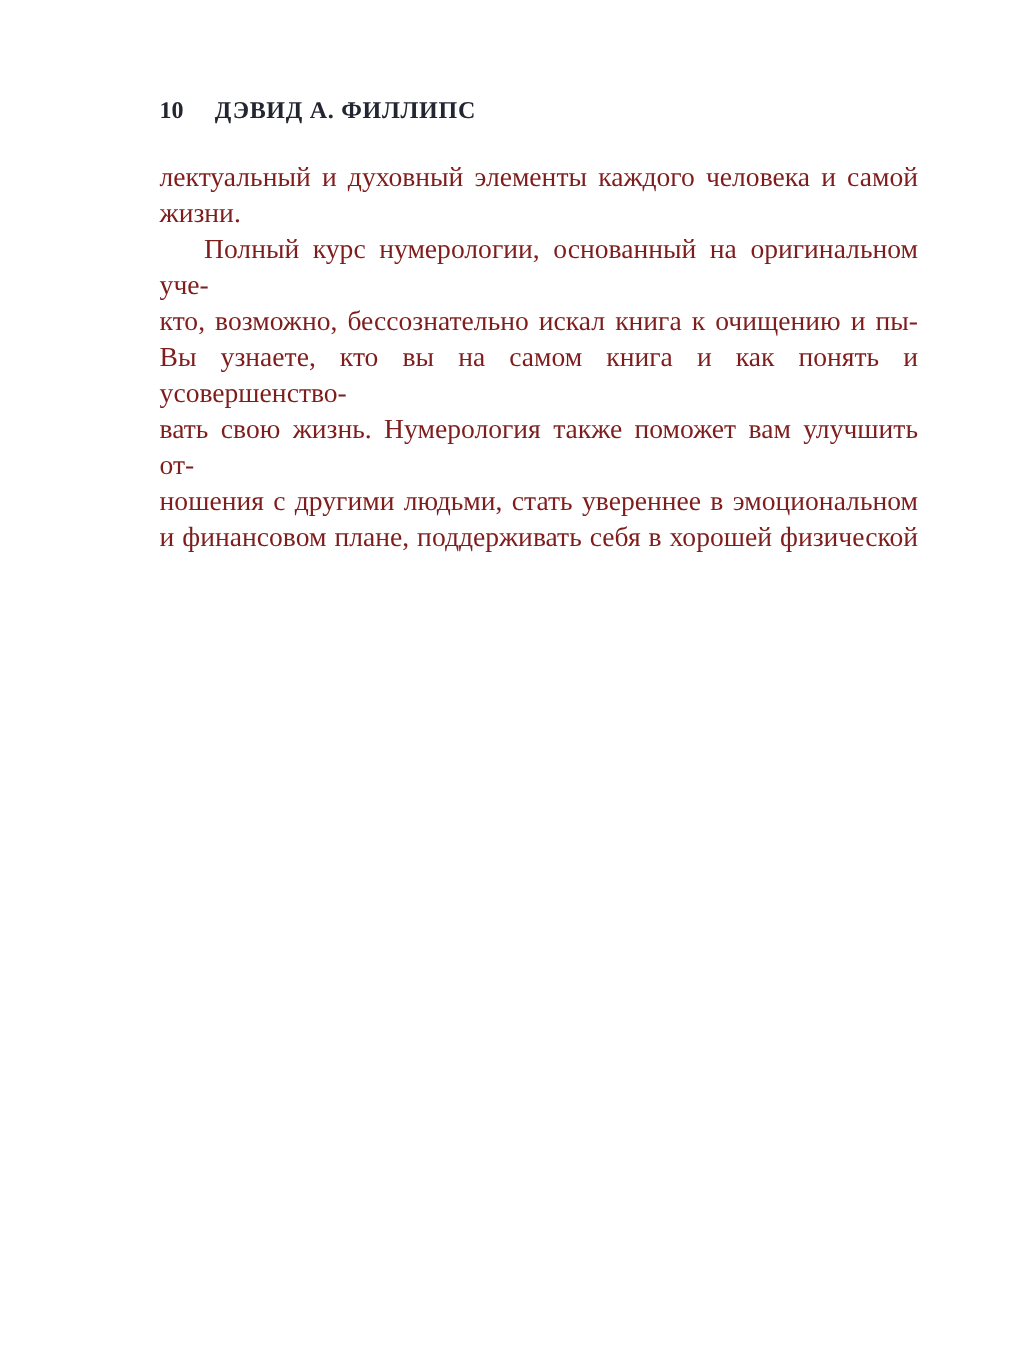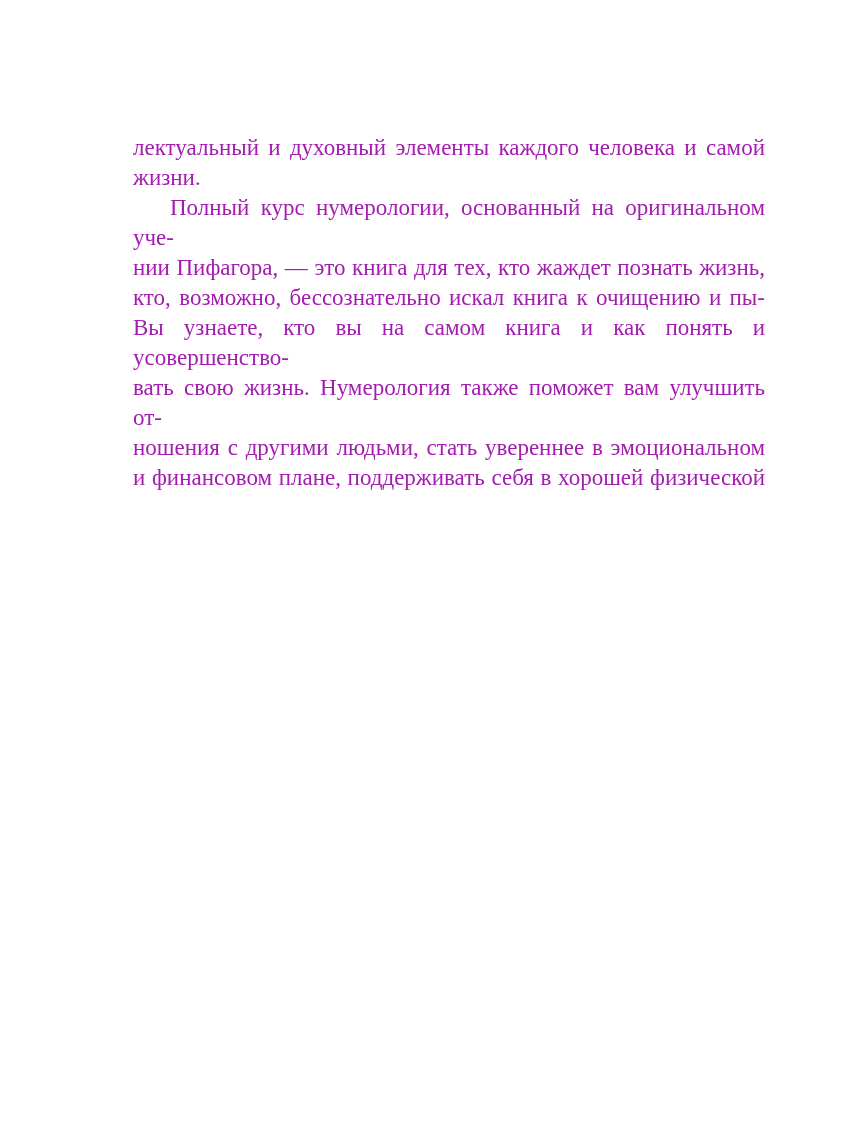--- a/index.html
+++ b/index.html
@@ -31,44 +31,47 @@
     letter-spacing: 0;
   }
   .running-header .author {
     letter-spacing: 0.6px;
   }
   .body-text {
     position: absolute;
     left: 133px;
     top: 133px;
     width: 632px;
-    color: #a21caf;
+    color: #7f1d1d;
     font-size: 23px;
     line-height: 30px;
   }
   .line {
     text-align: justify;
     text-align-last: justify;
   }
   .line.end {
     text-align: justify;
     text-align-last: left;
   }
   .line.indent {
     text-indent: 37px;
   }
 </style>
 </head>
 <body>
 
 <div class="page">
+  <div class="running-header">
+    <span class="page-number">10</span>
+    <span class="author">ДЭВИД А. ФИЛЛИПС</span>
+  </div>
   <div class="body-text" id="body-text">
       <div class="line">лектуальный и духовный элементы каждого человека и самой</div>
       <div class="line end">жизни.</div>
       <div class="line indent">Полный курс нумерологии, основанный на оригинальном уче-</div>
-      <div class="line">нии Пифагора, — это книга для тех, кто жаждет познать жизнь,</div>
       <div class="line">кто, возможно, бессознательно искал книга к очищению и пы-</div>
       <div class="line">Вы узнаете, кто вы на самом книга и как понять и усовершенство-</div>
       <div class="line">вать свою жизнь. Нумерология также поможет вам улучшить от-</div>
       <div class="line">ношения с другими людьми, стать увереннее в эмоциональном</div>
       <div class="line">и финансовом плане, поддерживать себя в хорошей физической</div>
     </div>
 </div>
 
 </body></html>

